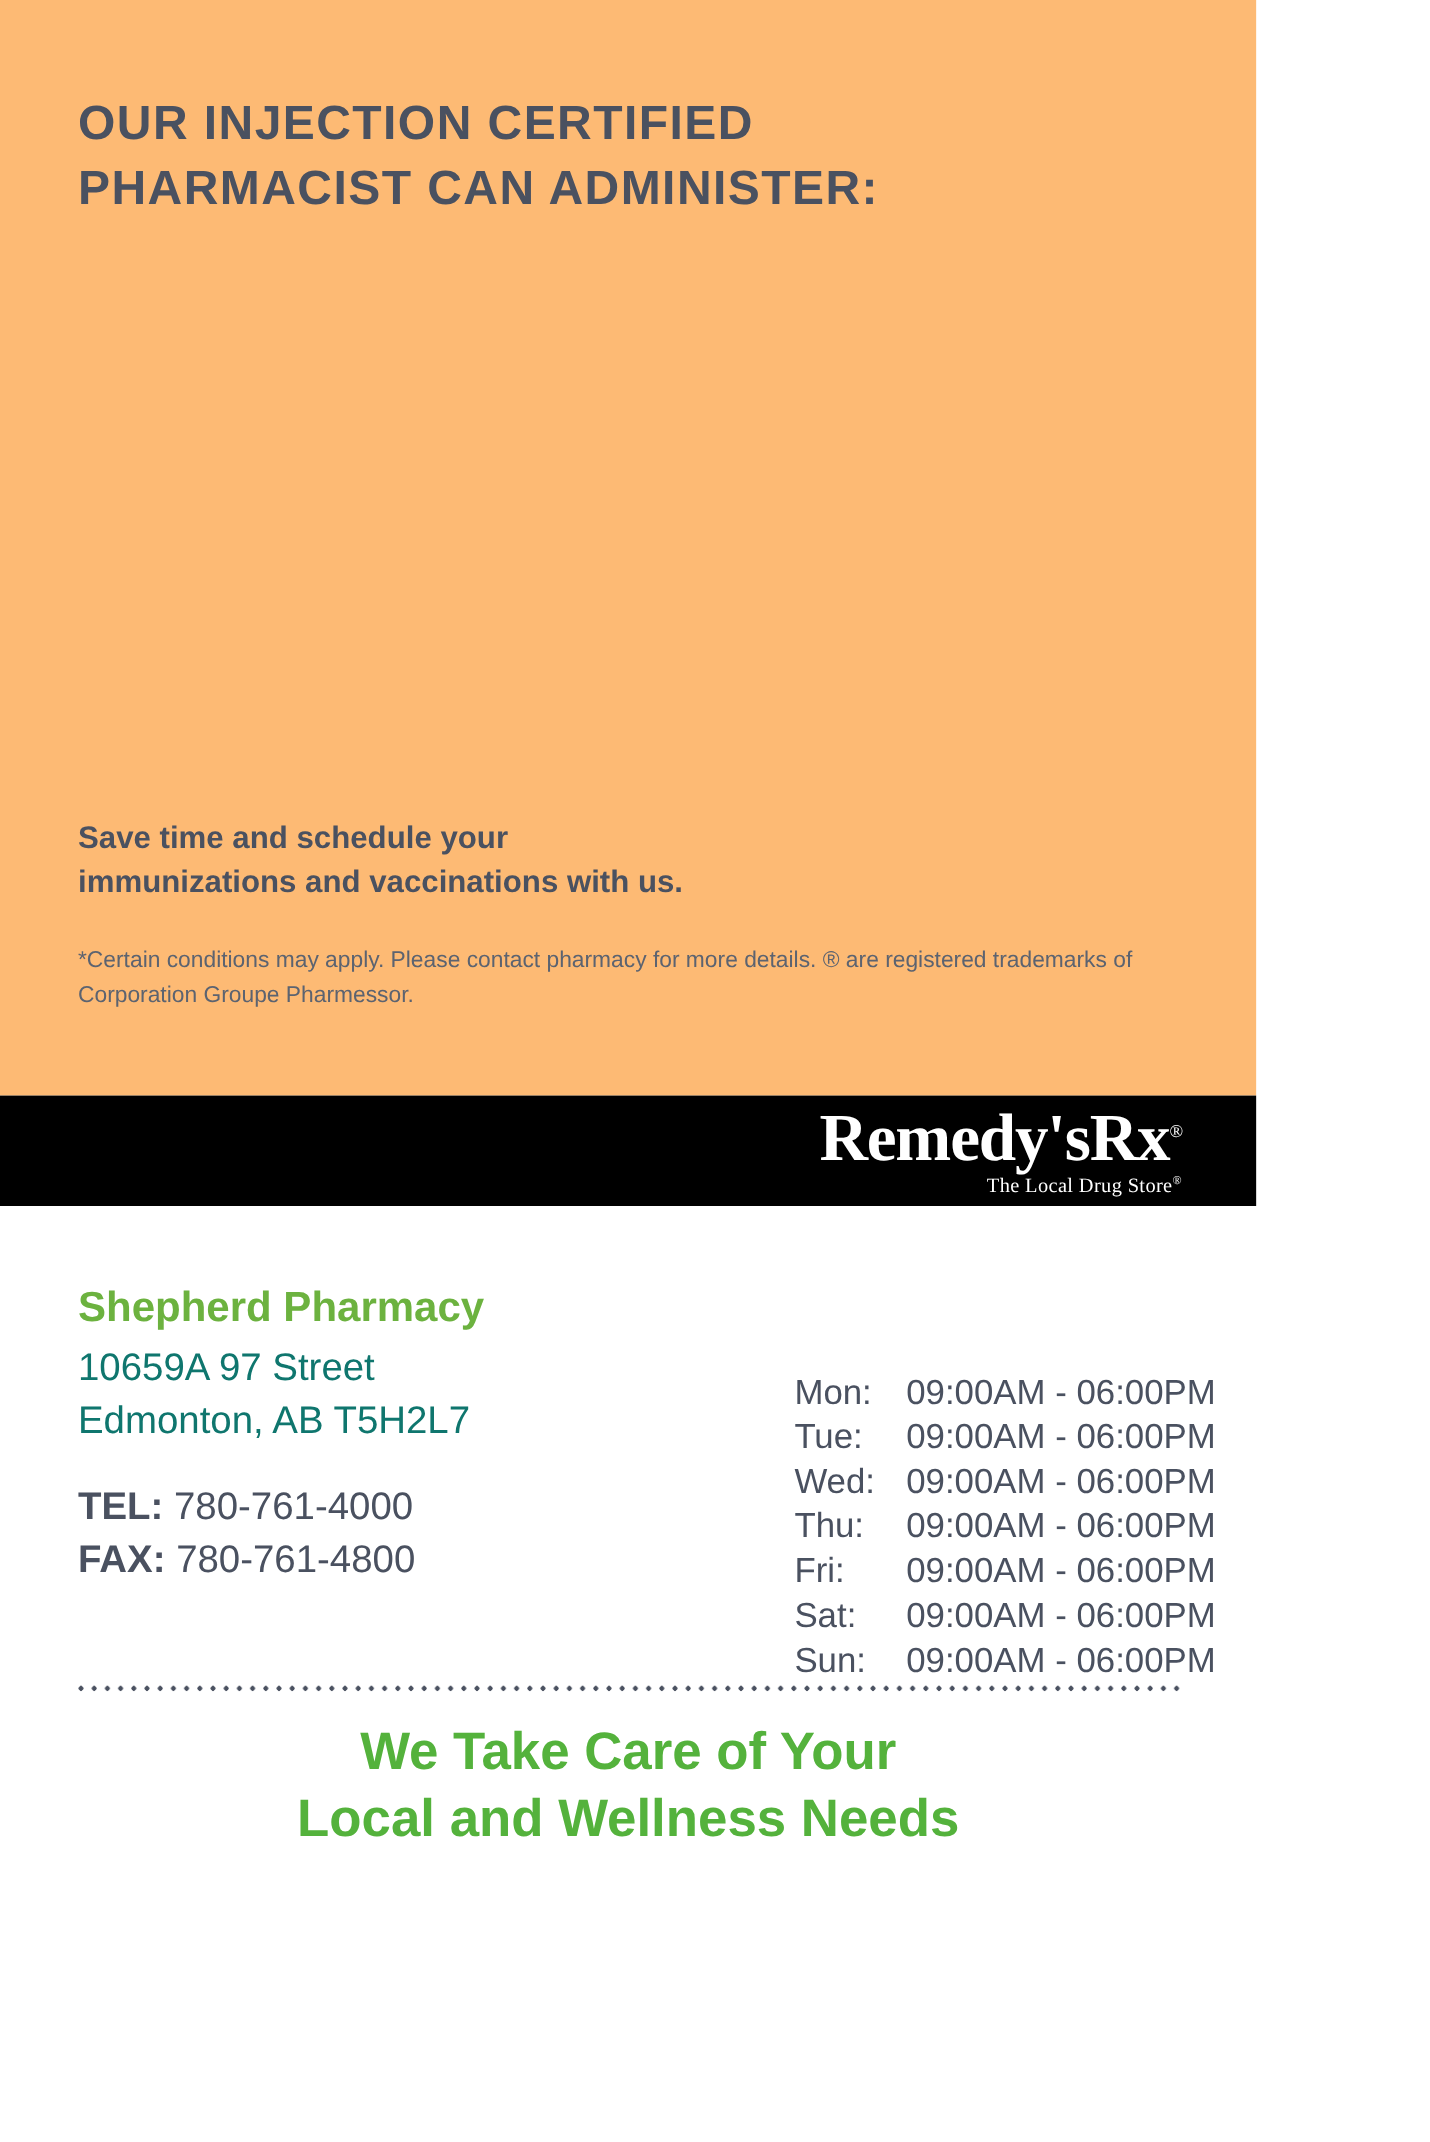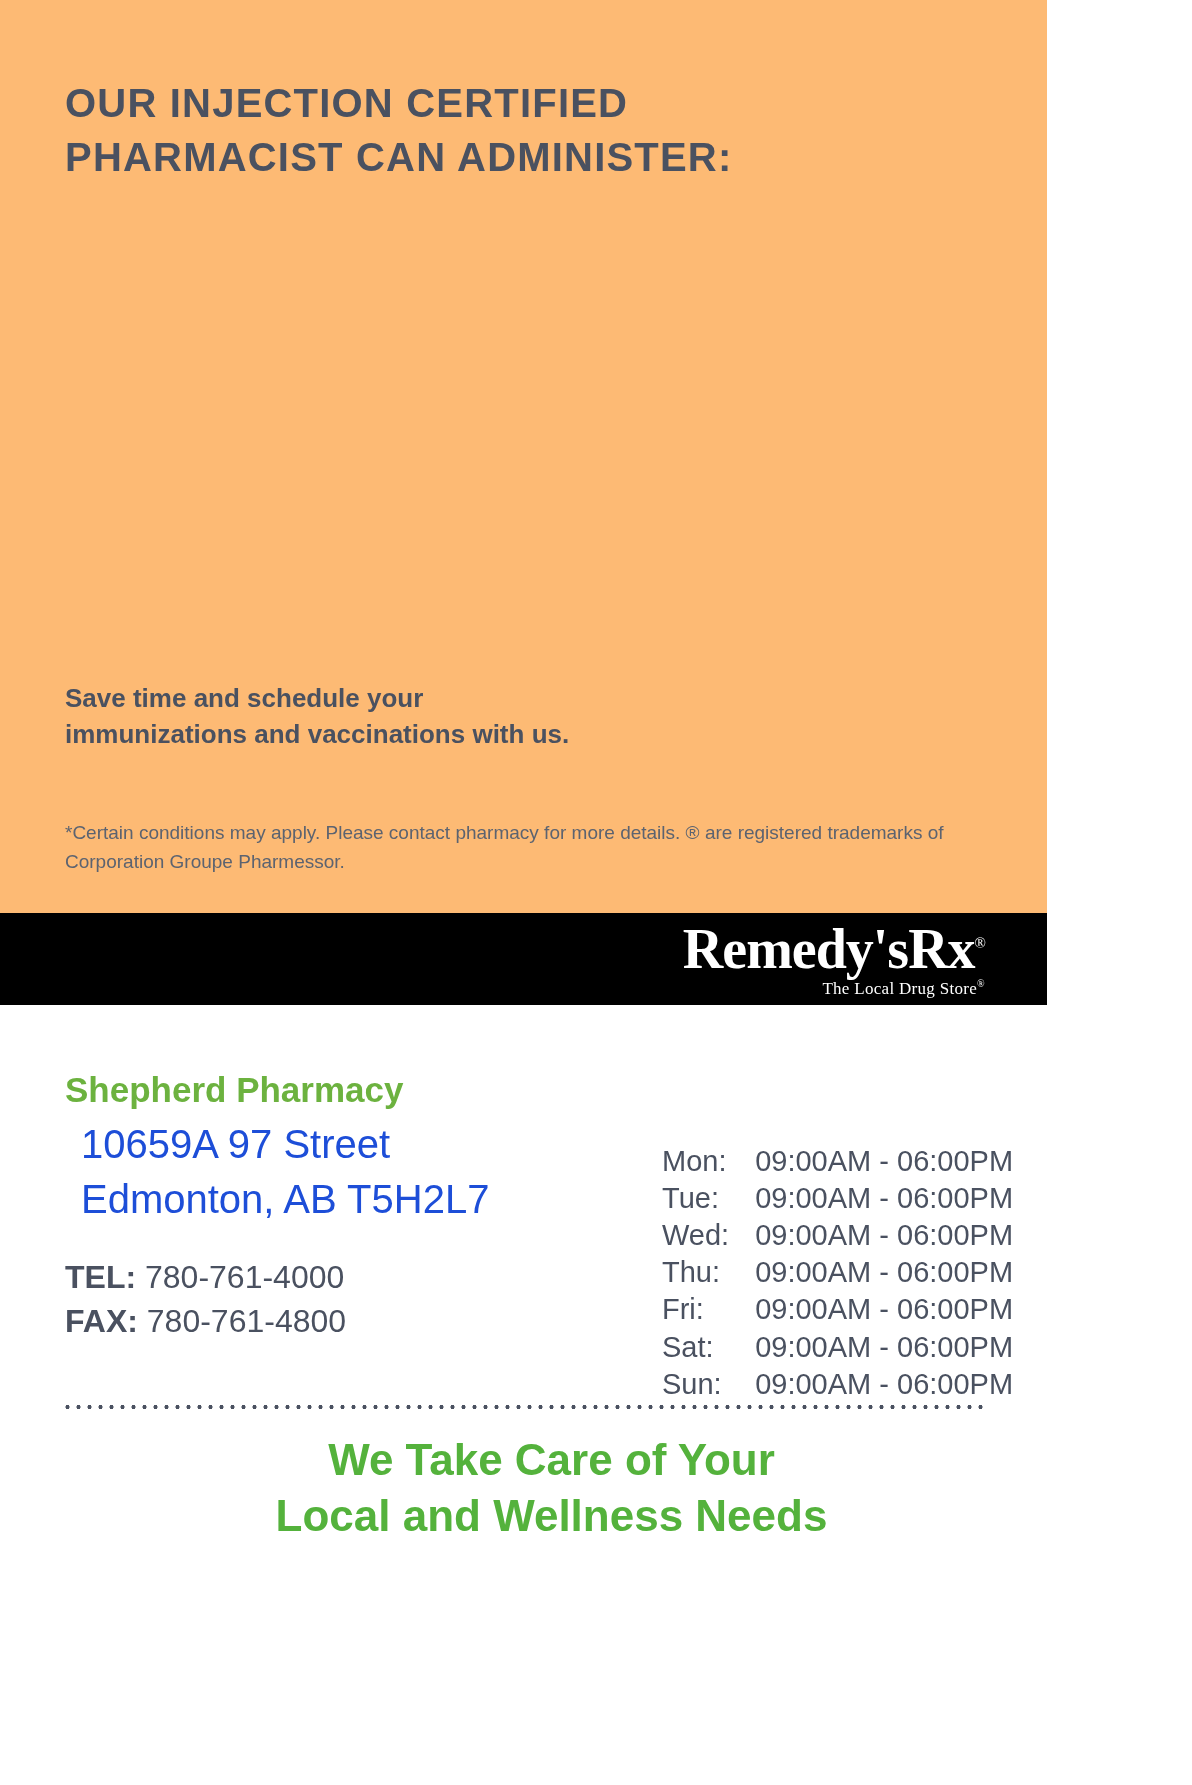--- a/index.html
+++ b/index.html
@@ -54,21 +54,21 @@
     font-size: 26px;
     font-weight: bold;
     line-height: 1.4;
     color: #4a5160;
   }
   .subhead .sh-line { display: block; }
 
   .disclaimer {
     position: absolute;
     left: 65px;
-    top: 818px;
+    top: 786px;
     width: 915px;
     font-size: 19px;
     line-height: 1.55;
     color: #5c6370;
   }
   .disclaimer .dc-line { display: block; }
 
   
   .green-band {
     position: absolute;
@@ -127,24 +127,23 @@
     width: 540px;
   }
   .store-name {
     font-size: 35px;
     font-weight: bold;
     color: #6cb23f;
     line-height: 1.3;
     margin-bottom: 4px;
   }
   .store-addr {
-    font-size: 40px;
-    color: #1d4ed8;
+    font-size: 32px;
+    color: #0f766e;
     line-height: 1.38;
-    margin-left: 16px;
   }
   .store-addr .addr-line { display: block; }
   .contact {
     margin-top: 28px;
     font-size: 32px;
     color: #4a5160;
     line-height: 1.38;
   }
   .contact .ct-line { display: block; }
   .contact .ct-label { font-weight: bold; }
@@ -187,21 +186,20 @@
   .tagline {
     position: absolute;
     left: 0;
     top: 1432px;
     width: 1047px;
     text-align: center;
     font-size: 44px;
     font-weight: bold;
     color: #54b23c;
     line-height: 1.28;
-    margin-left: 28px;
   }
   .tagline .tg-line { display: block; }
 </style>
 </head>
 <body>
 
 <div class="page">
 
   <div class="top-panel">
 

